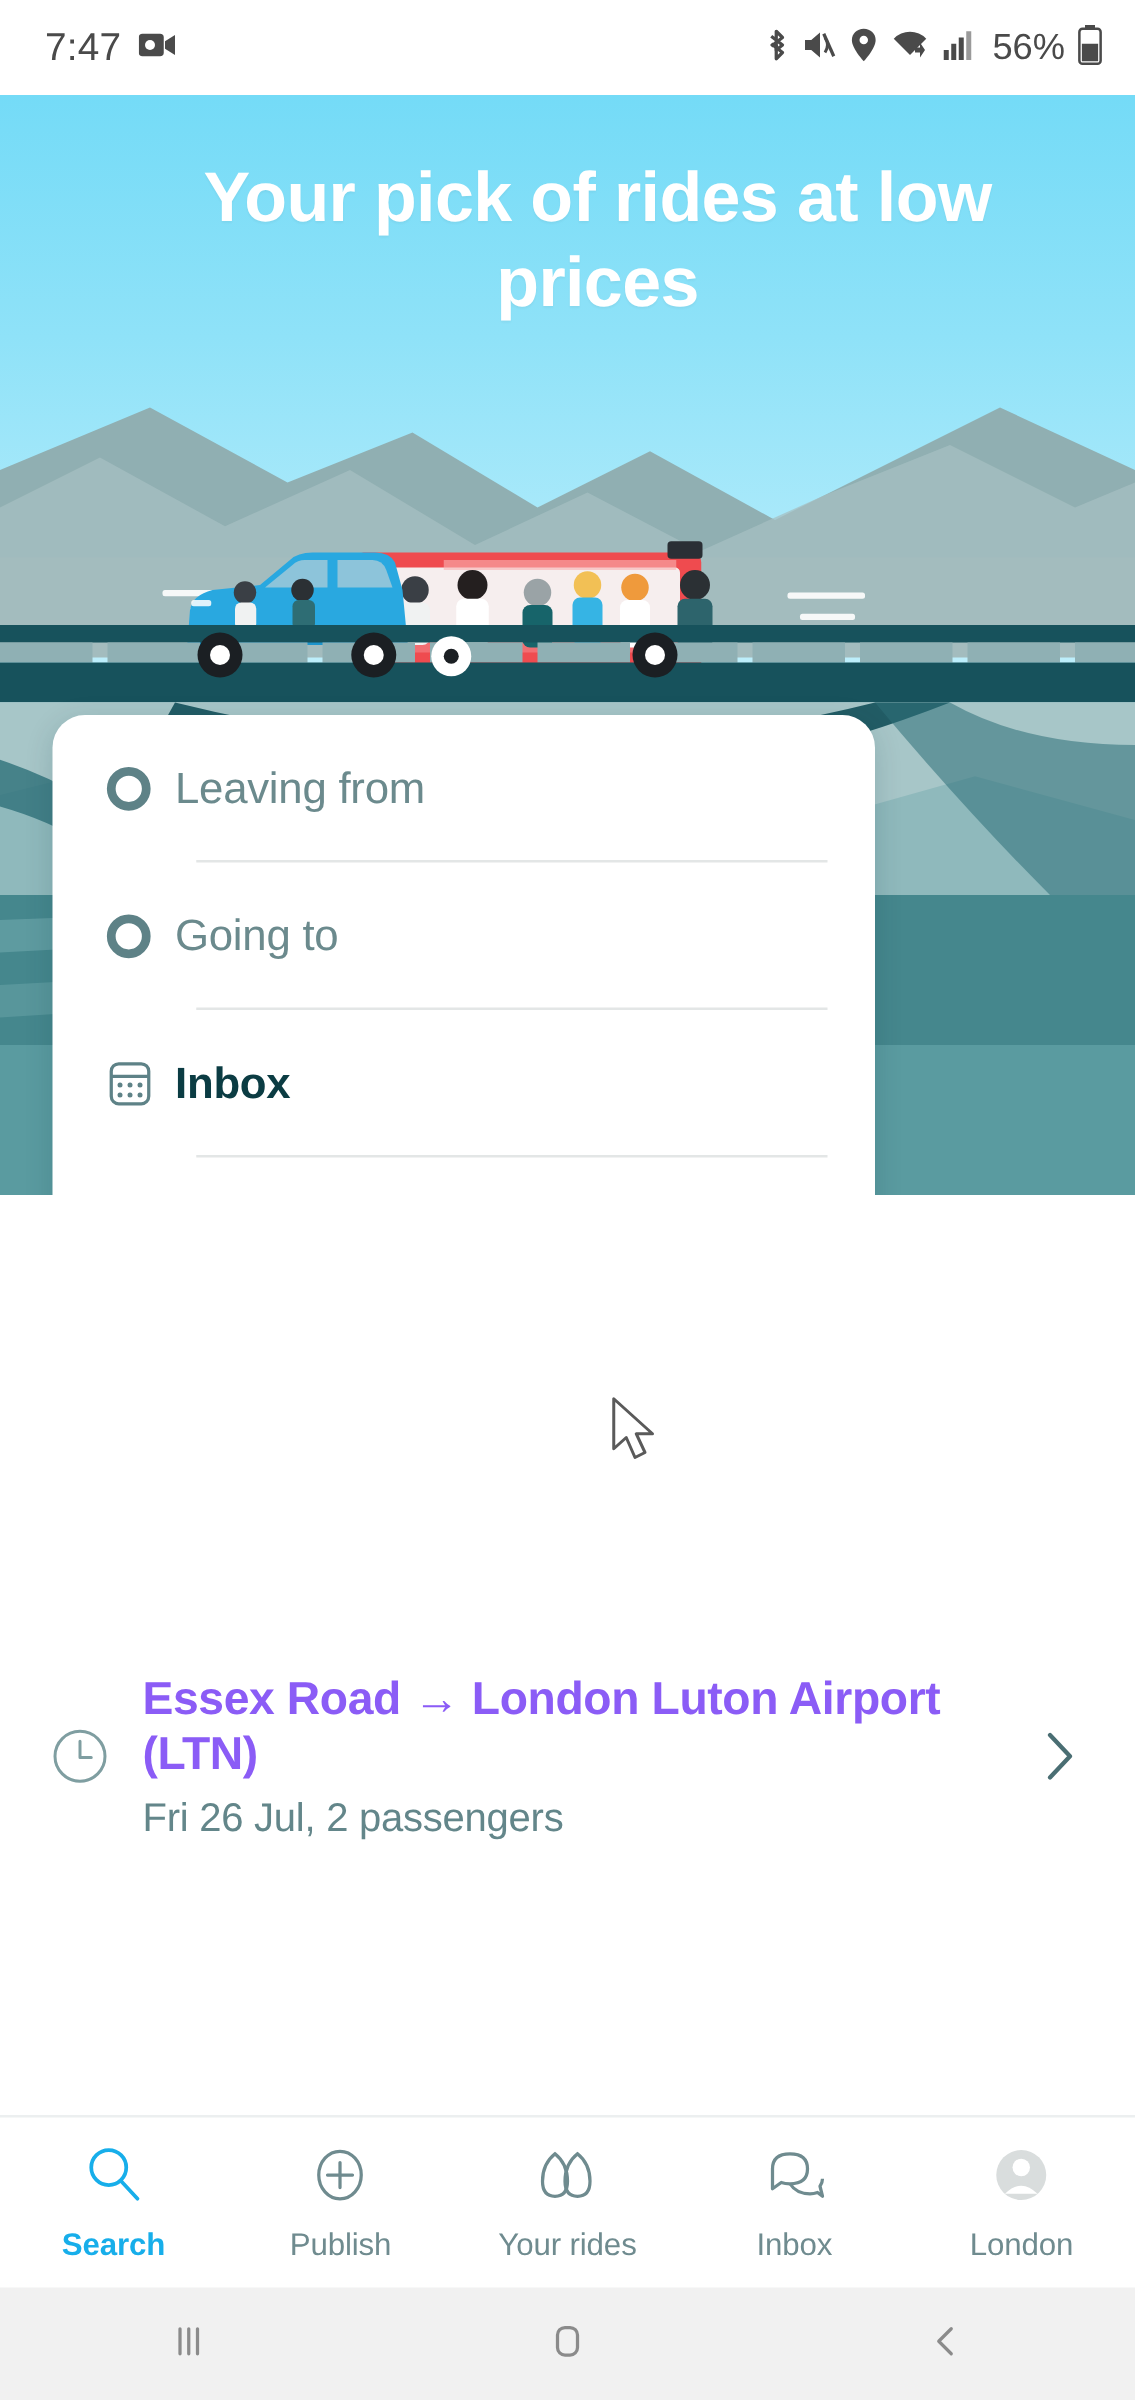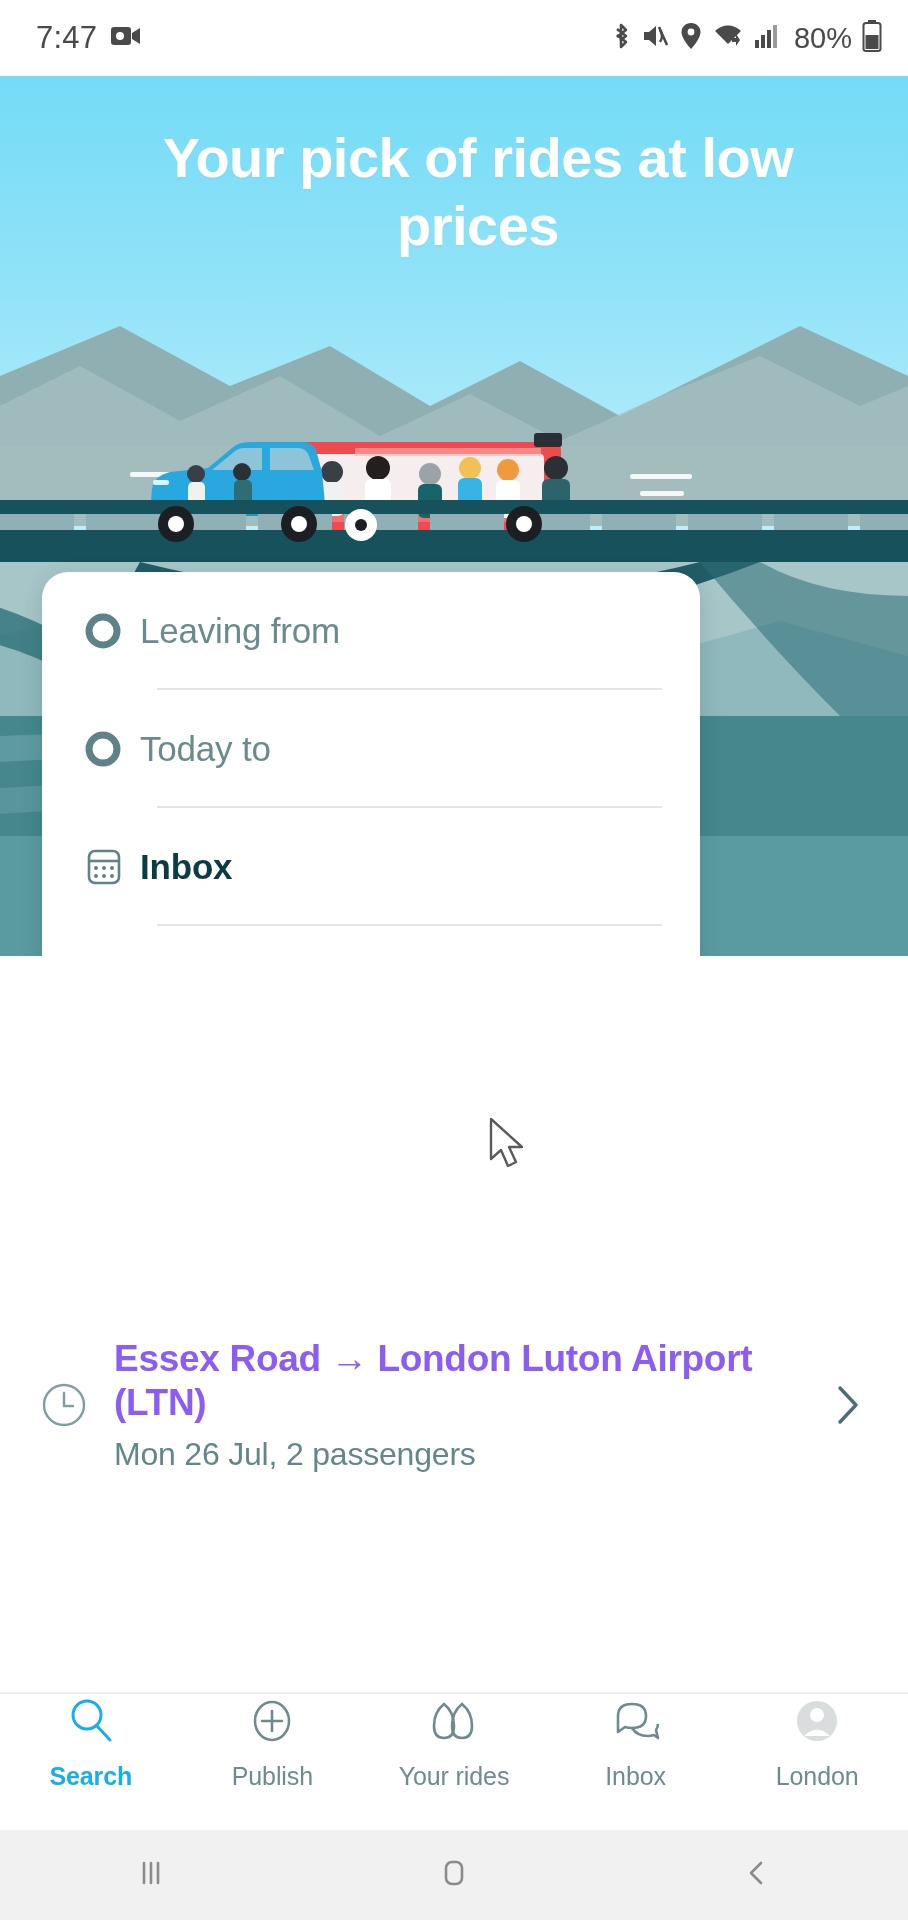--- a/index.html
+++ b/index.html
@@ -80,21 +80,21 @@
   }
   .recent-sub{
     font-size:32px; color:#63868a; margin-top:12px; letter-spacing:-.2px;
   }
   .recent .chev{ flex:0 0 60px; display:flex; align-items:center; justify-content:center;}
 
   
   .bottomnav{
     position:absolute; left:0; bottom:90px; width:100%; height:138px;
     background:#ffffff; border-top:2px solid #eceff0;
-    display:flex; align-items:flex-start; z-index:30;
+    display:flex; align-items:center; z-index:30;
   }
   .navitem{
     flex:1 1 0; display:flex; flex-direction:column;
     align-items:center; justify-content:center; gap:10px;
     cursor:pointer;
   }
   .navitem .nlabel{ font-size:25px; color:#6f8b8f; letter-spacing:-.1px;}
   .navitem.active .nlabel{ color:#17aeea; font-weight:bold;}
 
   
@@ -148,21 +148,21 @@
         </svg>
     </span>
     <span class="sb-icon">
       <svg width="26" height="26" viewBox="0 0 26 26">
           <rect x="1" y="17" width="4" height="8" fill="#4a4a4a"></rect>
           <rect x="7" y="12" width="4" height="13" fill="#4a4a4a"></rect>
           <rect x="13" y="7" width="4" height="18" fill="#4a4a4a"></rect>
           <rect x="19" y="2" width="4" height="23" fill="#9a9a9a"></rect>
         </svg>
     </span>
-    <span class="sb-pct">80%</span>
+    <span class="sb-pct">56%</span>
     <span class="sb-icon">
       <svg width="20" height="32" viewBox="0 0 20 32">
           <rect x="6" y="0" width="8" height="3" fill="#4a4a4a"></rect>
           <rect x="1.5" y="3" width="17" height="28" rx="2.5" fill="none" stroke="#4a4a4a" stroke-width="2"></rect>
           <rect x="3.5" y="15" width="13" height="14" fill="#4a4a4a"></rect>
         </svg>
     </span>
   </div>
 </div>
 
@@ -274,21 +274,21 @@
         </span>
         <span class="txt placeholder">Leaving from</span>
       </div>
 
       <div class="field divider">
         <span class="ico">
           <svg width="42" height="42" viewBox="0 0 42 42">
               <circle cx="21" cy="21" r="14" fill="none" stroke="#5e8287" stroke-width="7"></circle>
             </svg>
         </span>
-        <span class="txt placeholder">Today to</span>
+        <span class="txt placeholder">Going to</span>
       </div>
 
       <div class="field divider">
         <span class="ico">
           <svg width="44" height="44" viewBox="0 0 44 44">
             <rect x="7" y="6" width="30" height="32" rx="6" fill="none" stroke="#5e8287" stroke-width="2.6"></rect>
             <path d="M7 16 L37 16" stroke="#5e8287" stroke-width="2.6"></path>
             <g fill="#5e8287">
                 <circle cx="14" cy="23" r="2"></circle>
                 <circle cx="22" cy="23" r="2"></circle>
@@ -314,21 +314,21 @@
 
 <div class="recent">
   <span class="clock">
     <svg width="52" height="52" viewBox="0 0 52 52">
       <circle cx="26" cy="26" r="20" fill="none" stroke="#7f9ea1" stroke-width="2.4"></circle>
       <path d="M26 14 L26 27 L35 27" fill="none" stroke="#7f9ea1" stroke-width="2.4" stroke-linecap="round" stroke-linejoin="round"></path>
     </svg>
   </span>
   <div class="recent-body">
     <div class="recent-title">Essex Road → London Luton Airport (LTN)</div>
-    <div class="recent-sub">Mon 26 Jul, 2 passengers</div>
+    <div class="recent-sub">Fri 26 Jul, 2 passengers</div>
   </div>
   <span class="chev">
     <svg width="32" height="50" viewBox="0 0 32 50">
         <path d="M8 8 L24 25 L8 42" fill="none" stroke="#4a6e73" stroke-width="3.4" stroke-linecap="round" stroke-linejoin="round"></path>
       </svg>
   </span>
 </div>
 
 <span class="cursor">
   <svg width="44" height="58" viewBox="0 0 44 58">

